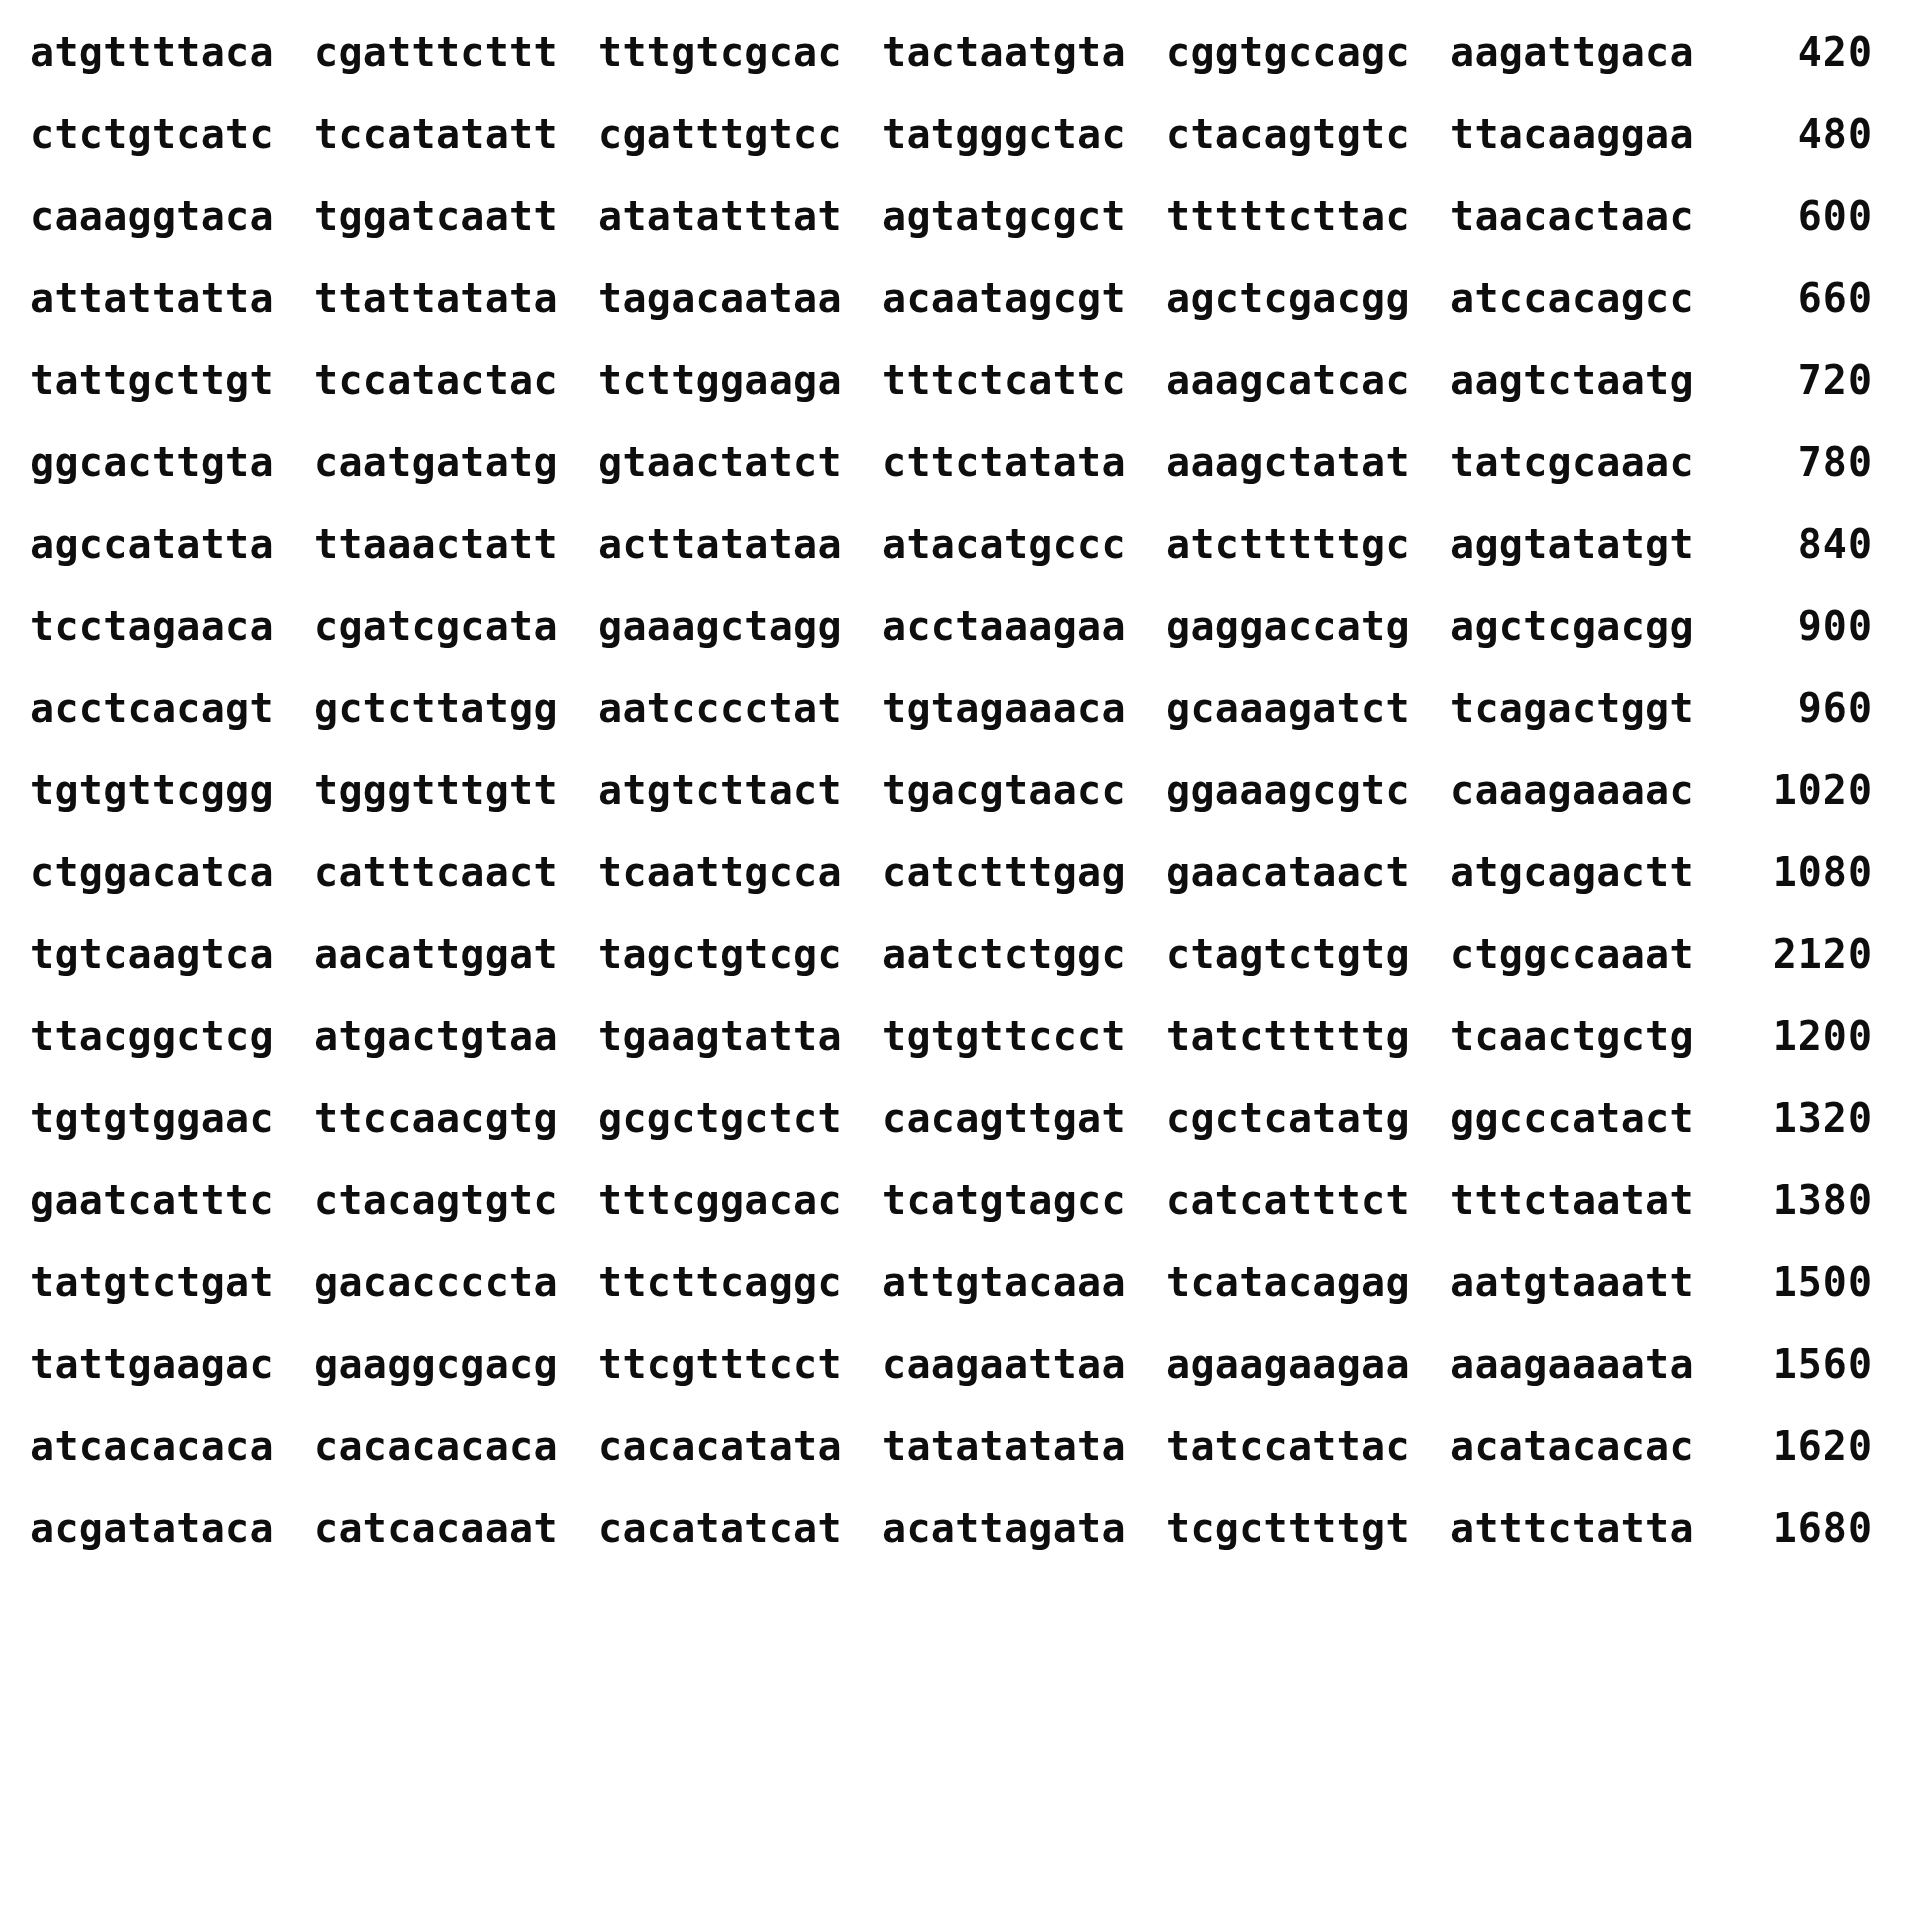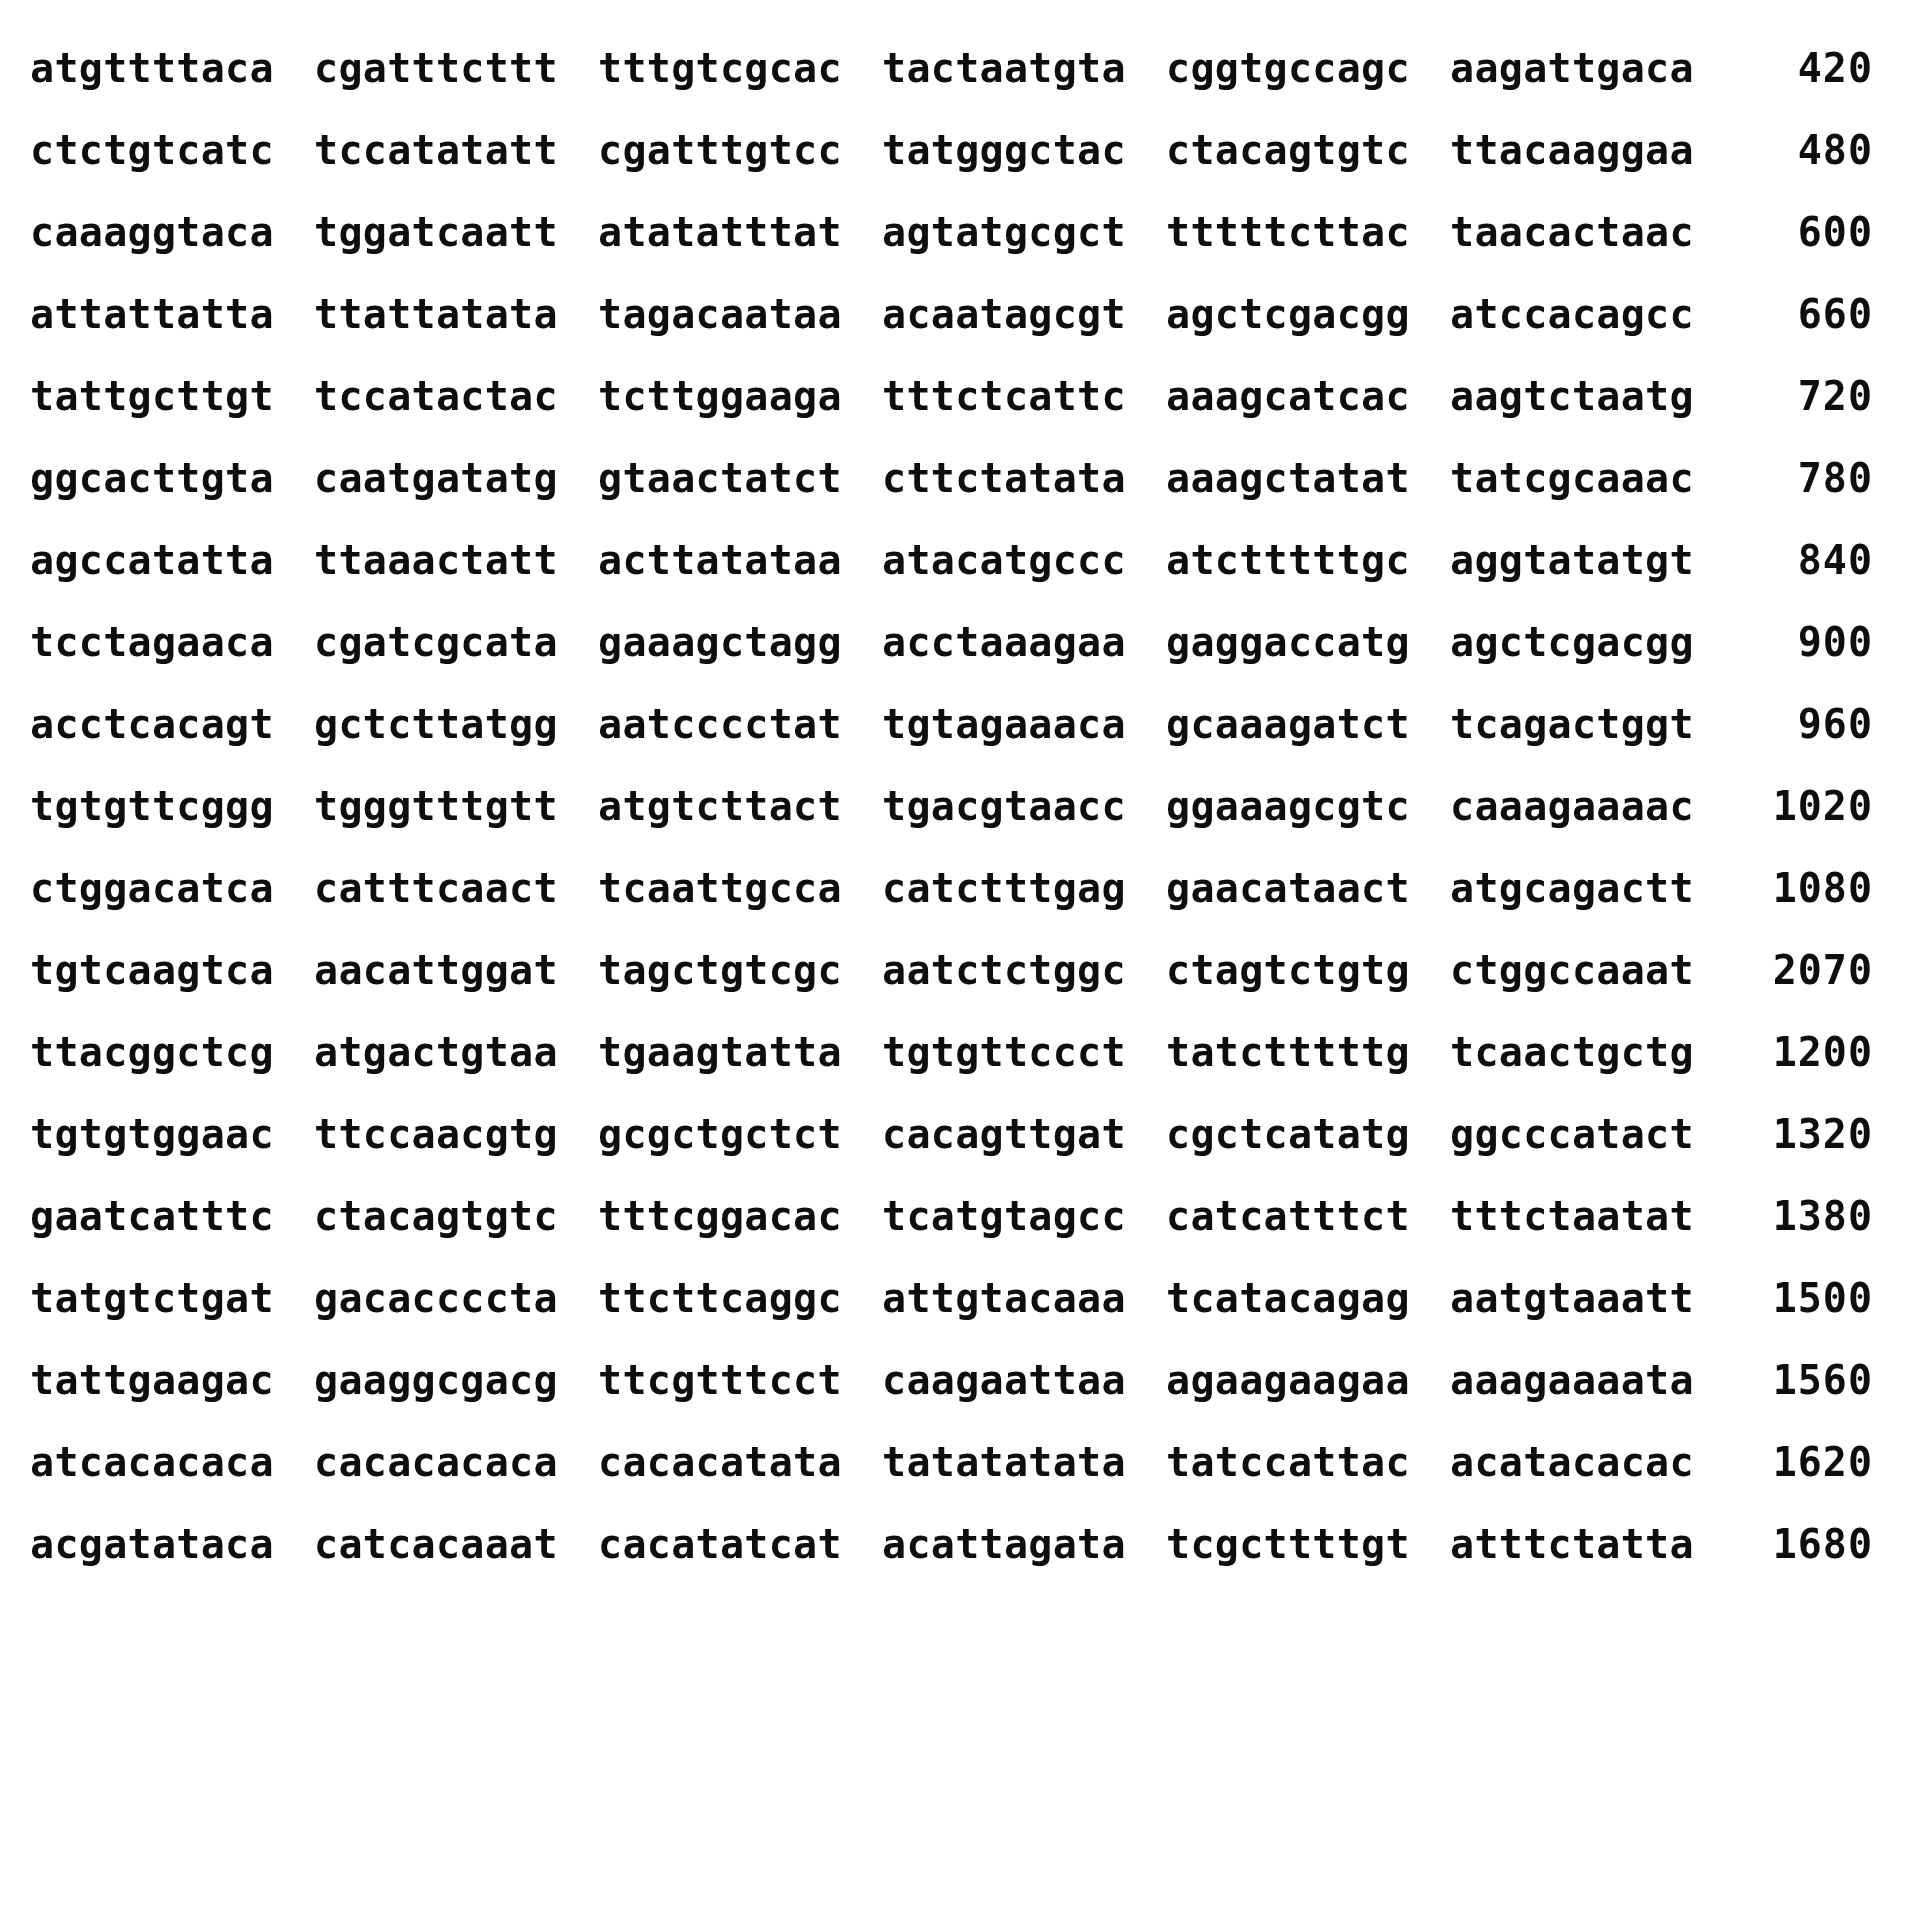--- a/index.html
+++ b/index.html
@@ -10,21 +10,21 @@
   body {
     width: 1925px;
     height: 1913px;
     overflow: hidden;
   }
   .page {
     width: 1925px;
     height: 1913px;
     background: #ffffff;
     box-sizing: border-box;
-    padding-top: 27px;
+    padding-top: 11px;
   }
   .seq-line {
     display: flex;
     align-items: center;
     height: 82px;
     padding-left: 30px;
     font-family: "DejaVu Sans Mono", "Liberation Mono", monospace;
     font-weight: bold;
     font-size: 40px;
     color: #0e0e0e;
@@ -85,21 +85,21 @@
 
   <div class="seq-line">
     <span class="grp">tgtgttcggg</span><span class="grp">tgggtttgtt</span><span class="grp">atgtcttact</span><span class="grp">tgacgtaacc</span><span class="grp">ggaaagcgtc</span><span class="grp">caaagaaaac</span><span class="pos">1020</span>
   </div>
 
   <div class="seq-line">
     <span class="grp">ctggacatca</span><span class="grp">catttcaact</span><span class="grp">tcaattgcca</span><span class="grp">catctttgag</span><span class="grp">gaacataact</span><span class="grp">atgcagactt</span><span class="pos">1080</span>
   </div>
 
   <div class="seq-line">
-    <span class="grp">tgtcaagtca</span><span class="grp">aacattggat</span><span class="grp">tagctgtcgc</span><span class="grp">aatctctggc</span><span class="grp">ctagtctgtg</span><span class="grp">ctggccaaat</span><span class="pos">2070</span>
+    <span class="grp">tgtcaagtca</span><span class="grp">aacattggat</span><span class="grp">tagctgtcgc</span><span class="grp">aatctctggc</span><span class="grp">ctagtctgtg</span><span class="grp">ctggccaaat</span><span class="pos">2120</span>
   </div>
 
   <div class="seq-line">
     <span class="grp">ttacggctcg</span><span class="grp">atgactgtaa</span><span class="grp">tgaagtatta</span><span class="grp">tgtgttccct</span><span class="grp">tatctttttg</span><span class="grp">tcaactgctg</span><span class="pos">1200</span>
   </div>
 
 
   <div class="seq-line">
     <span class="grp">tgtgtggaac</span><span class="grp">ttccaacgtg</span><span class="grp">gcgctgctct</span><span class="grp">cacagttgat</span><span class="grp">cgctcatatg</span><span class="grp">ggcccatact</span><span class="pos">1320</span>
   </div>

